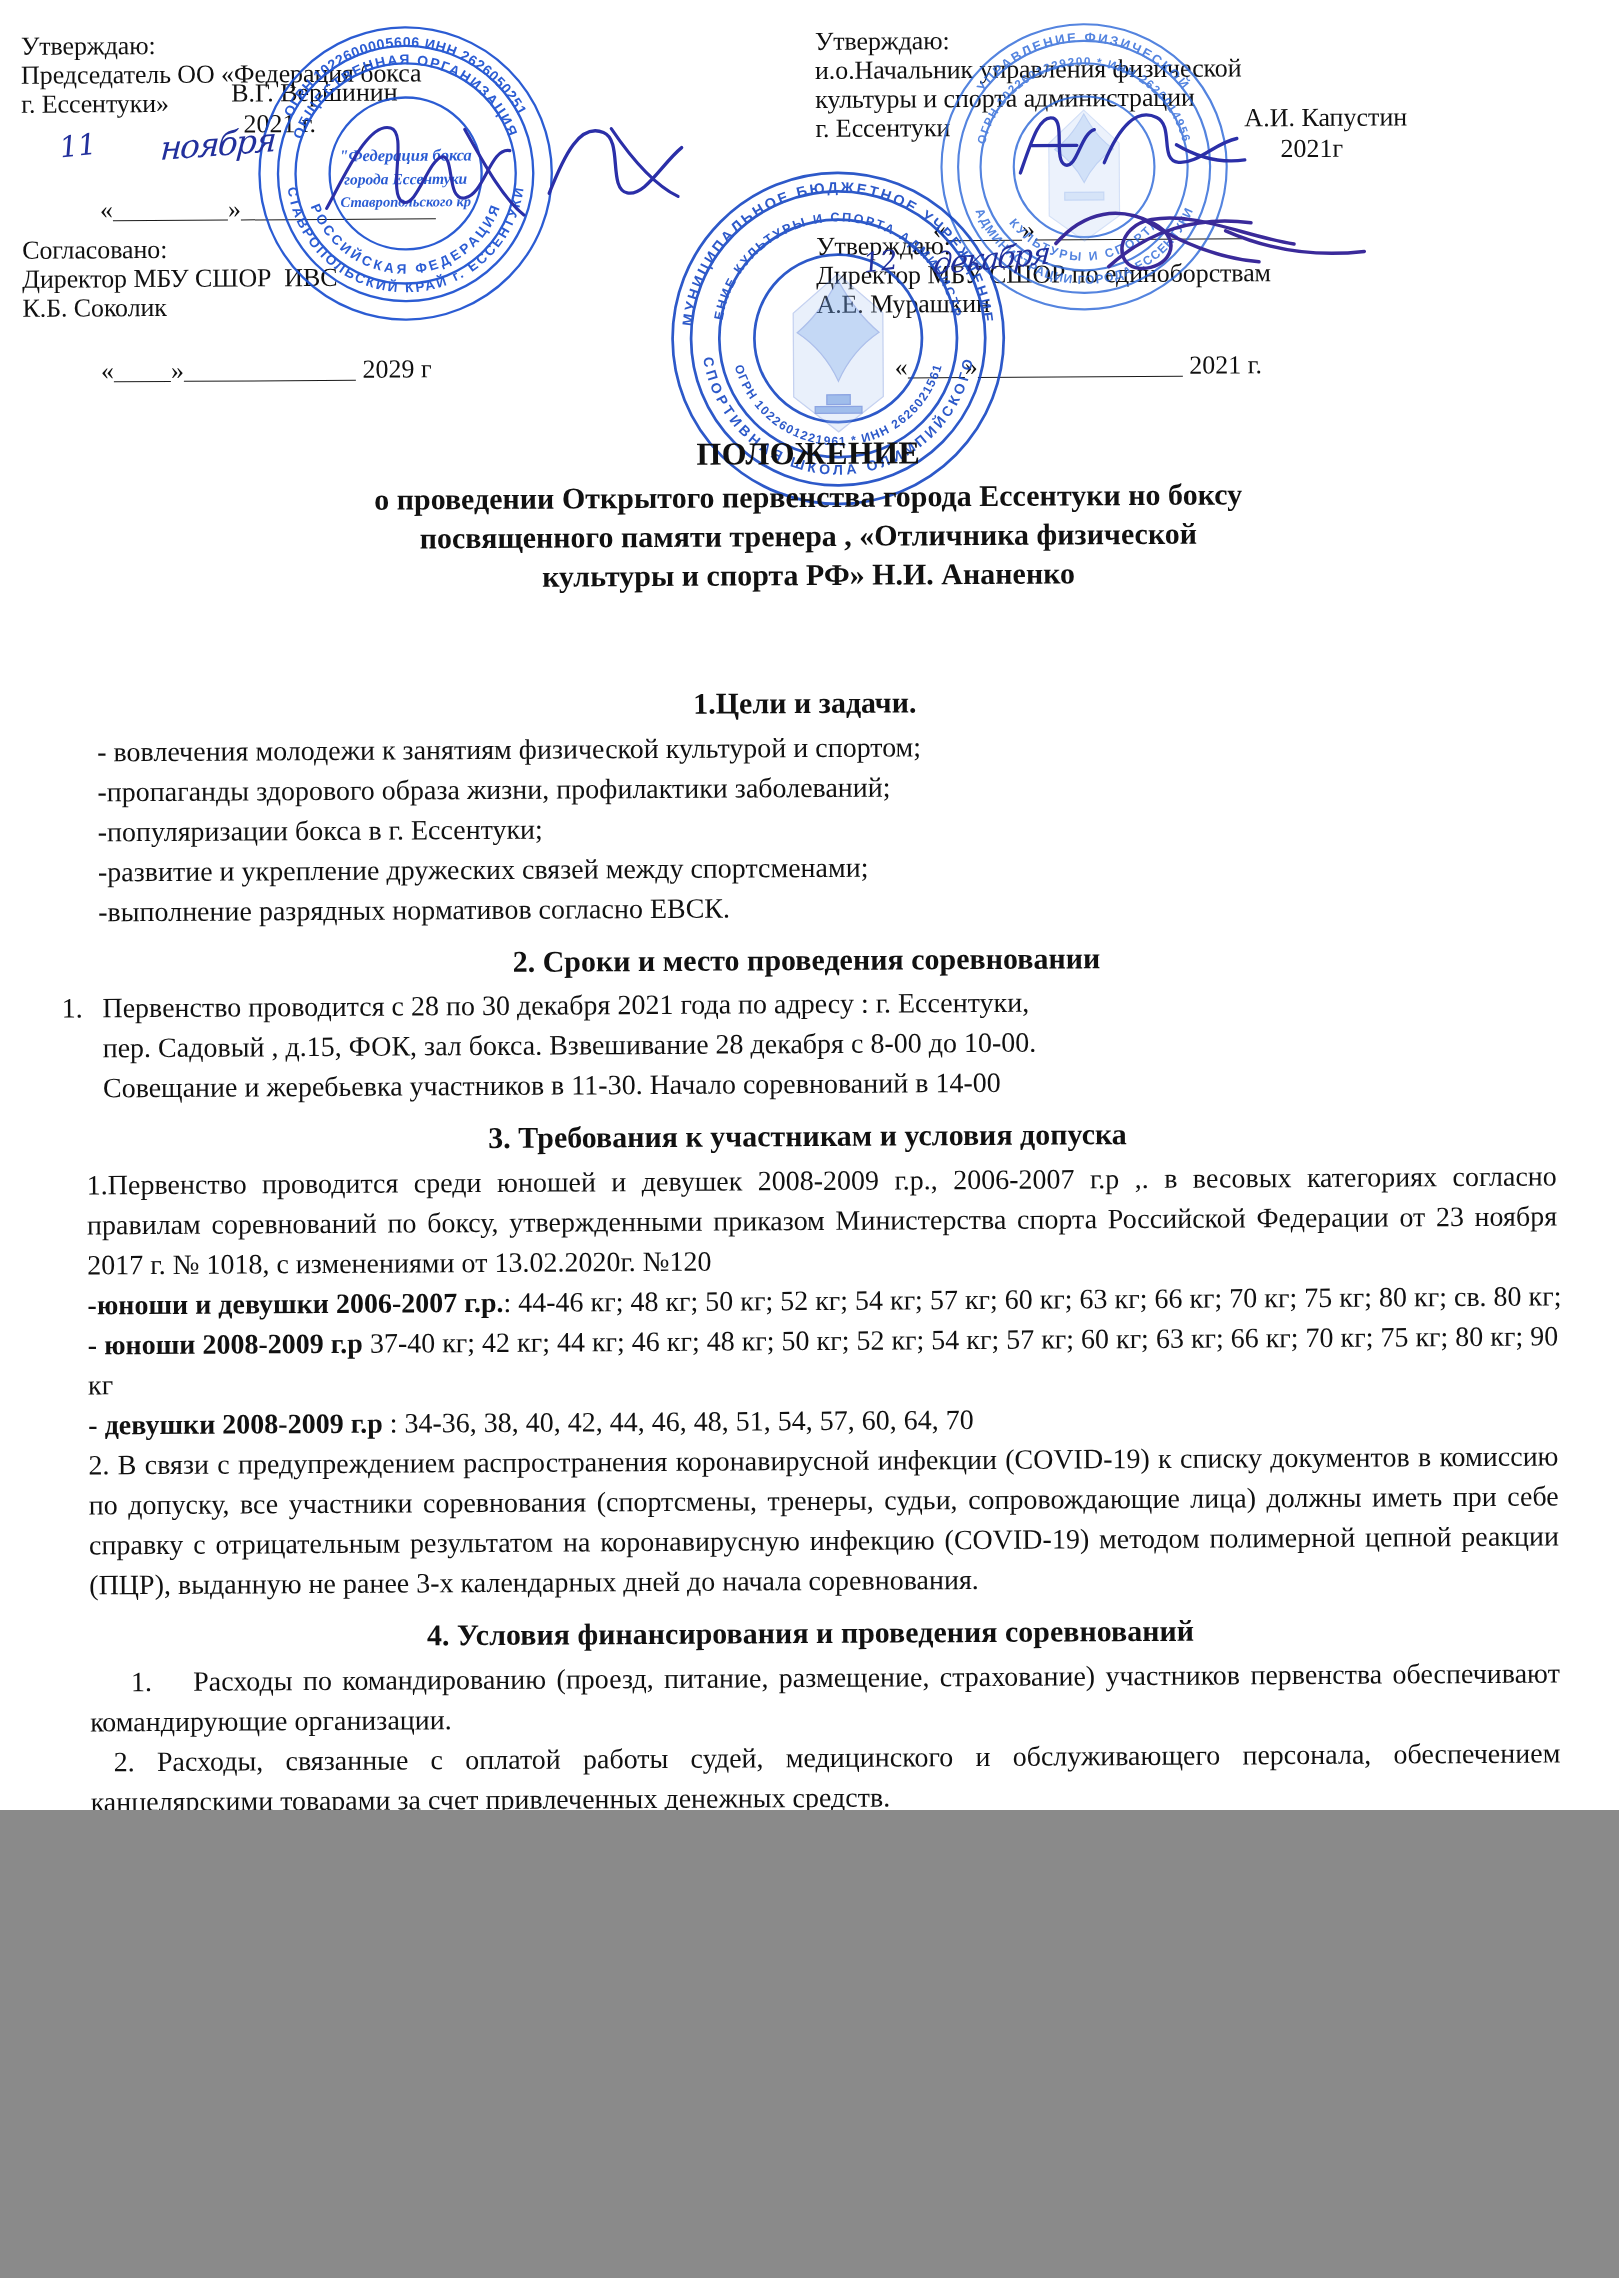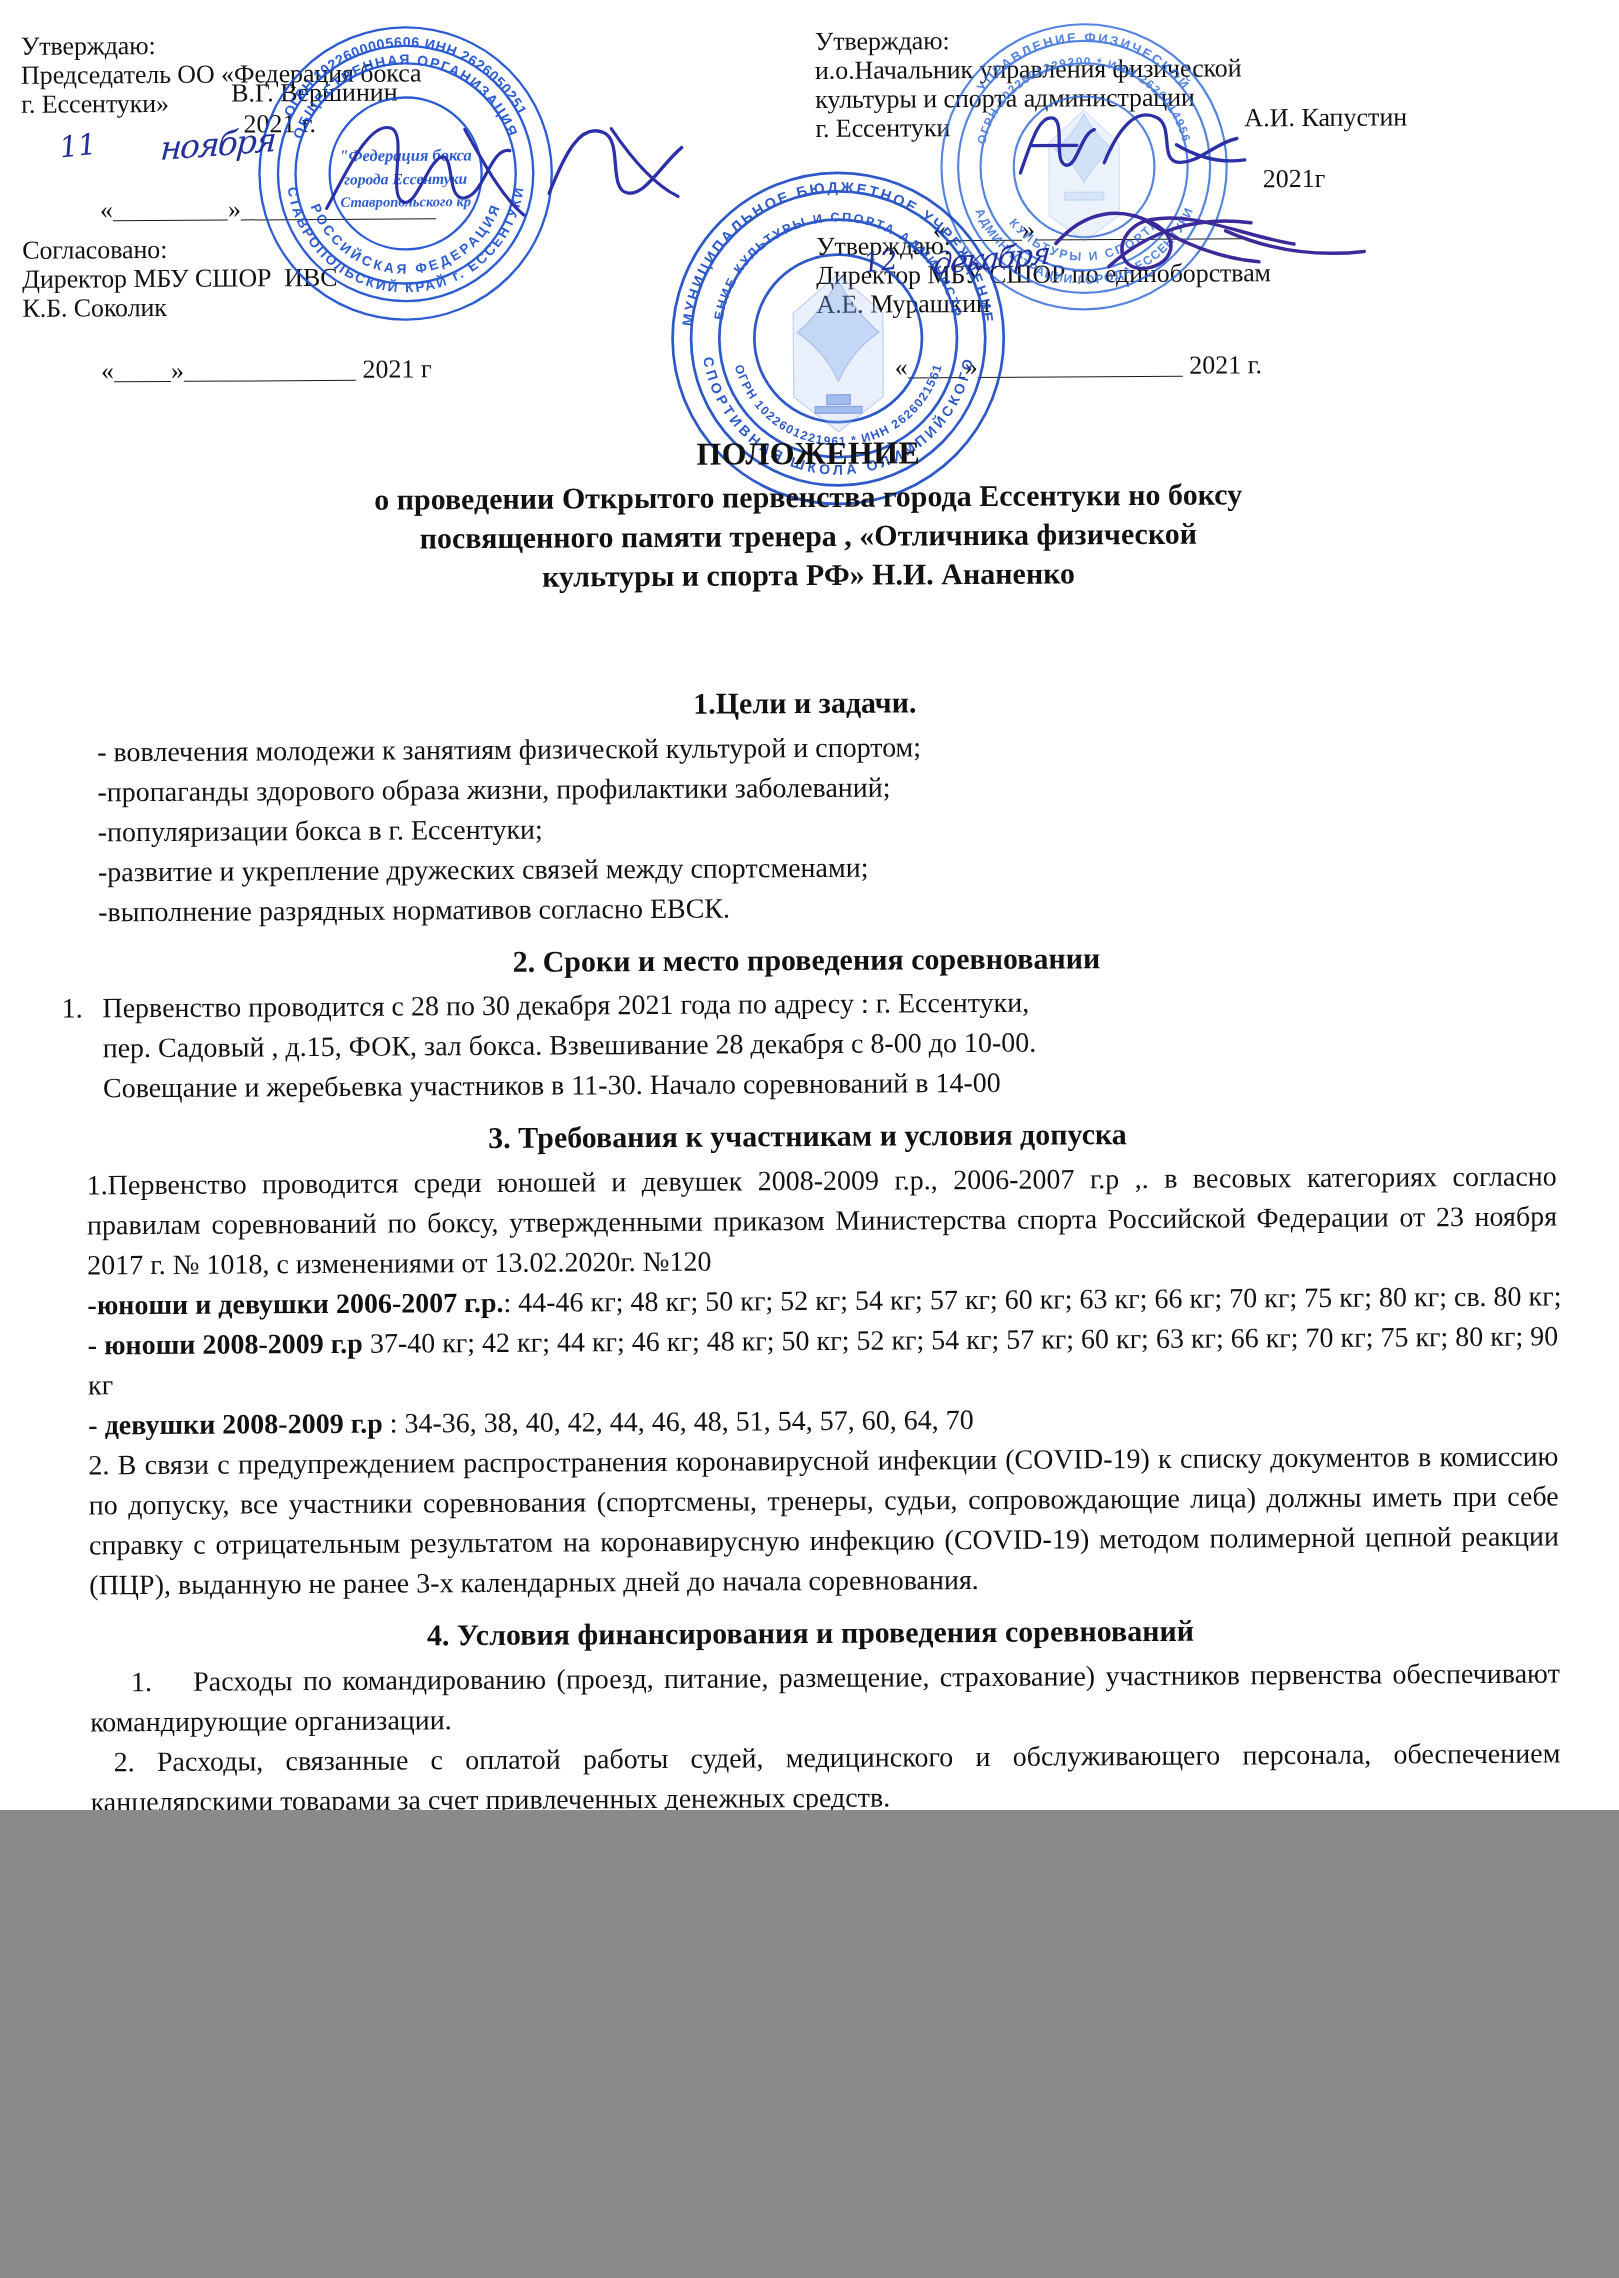--- a/index.html
+++ b/index.html
@@ -167,35 +167,35 @@
           <div class="date-row" style="margin-top:11.7px;">
             <span>«</span><span class="blank-rule" style="width:115px"></span><span>»</span><span class="blank-rule" style="width:195px"></span>
           </div>
         </div>
 
         <div class="appr-block" style="margin-top:39px;">
           <div class="appr-line">Согласовано:</div>
           <div class="appr-line">Директор МБУ СШОР  ИВС</div>
           <div class="appr-line">К.Б. Соколик</div>
           <div class="date-row">
-            <span>«</span><span class="blank-rule" style="width:57px"></span><span>»</span><span class="blank-rule" style="width:172px"></span> <span>2021 г</span>
+            <span>«</span><span class="blank-rule" style="width:57px"></span><span>»</span><span class="blank-rule" style="width:172px"></span> <span>2029 г</span>
           </div>
         </div>
       </div>
 
       <div class="appr-col-right">
 
         <div class="appr-block">
           <div class="appr-line">Утверждаю:</div>
           <div class="appr-line">и.о.Начальник управления физической</div>
           <div class="appr-line">культуры и спорта администрации</div>
           <div class="appr-line">г. Ессентуки</div>
           <div class="appr-name-row">
             <span class="appr-name" style="left:429px; top:-37px;">А.И. Капустин</span>
-            <span class="appr-year" style="left:447px; top:-5.9px;margin-top:30px;">2021г</span>
+            <span class="appr-year" style="left:465px; top:-5.9px;">2021г</span>
           </div>
           <div class="date-row" style="margin-top:7.8px; padding-left:39px;">
             <span>«</span><span class="blank-rule" style="width:76px"></span><span>»</span><span class="blank-rule" style="width:207px"></span>
           </div>
         </div>
 
         <div class="appr-block" style="margin-top:15.6px;">
           <div class="appr-line">Утверждаю:</div>
           <div class="appr-line">Директор МБУ СШОР по единоборствам</div>
           <div class="appr-line">А.Е. Мурашкин</div>

